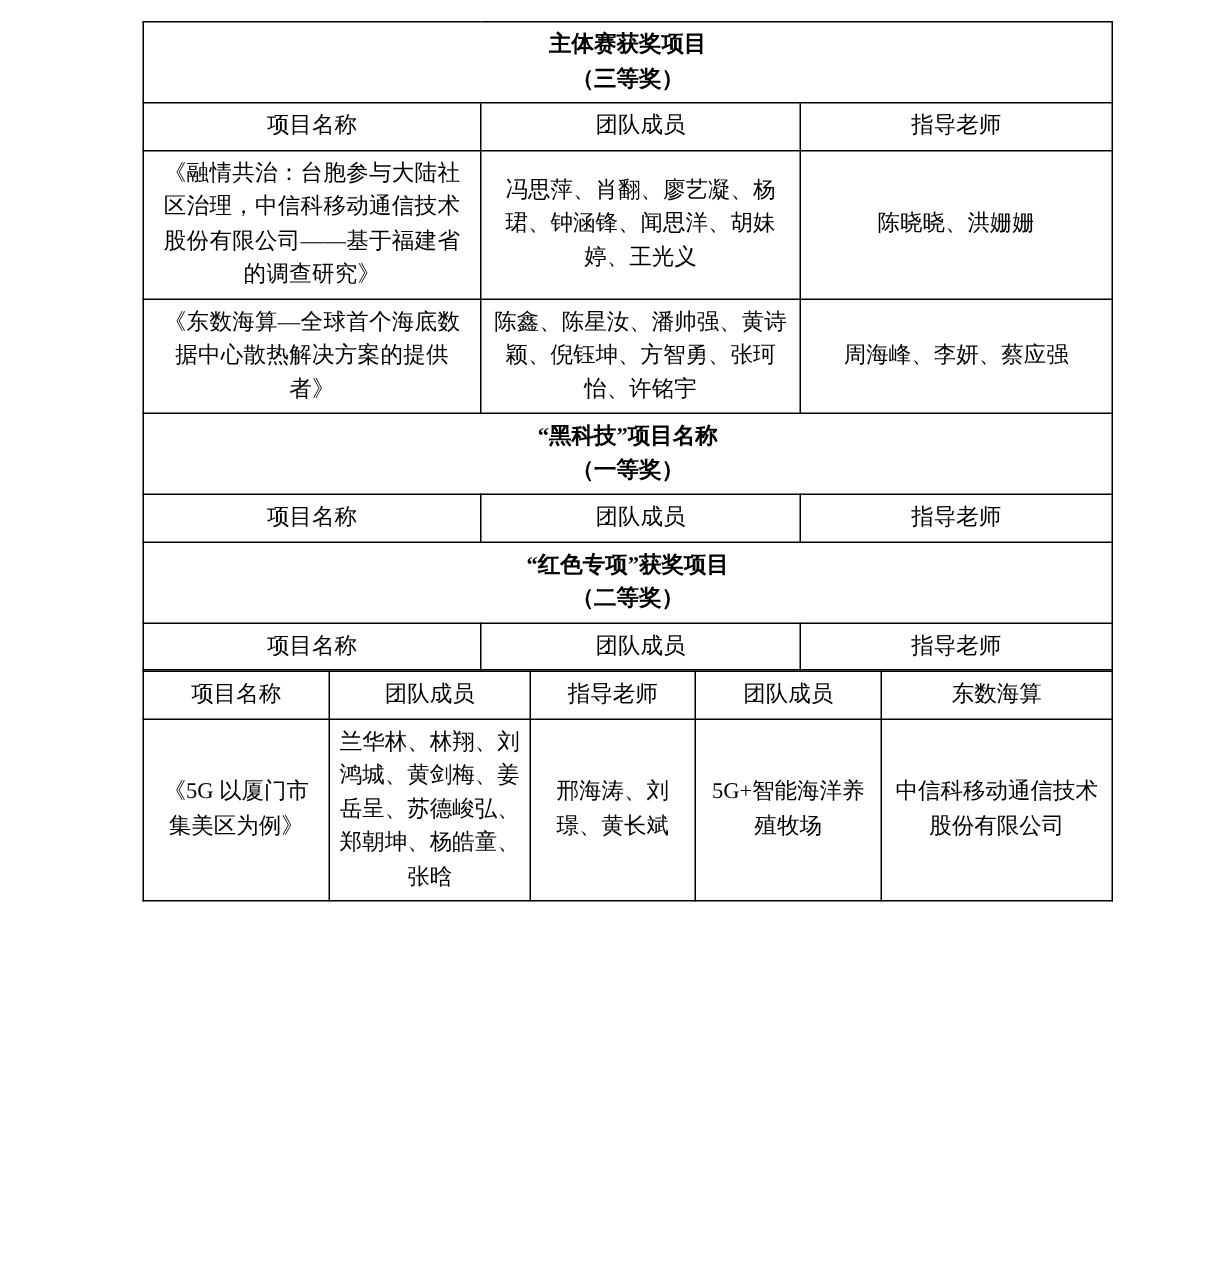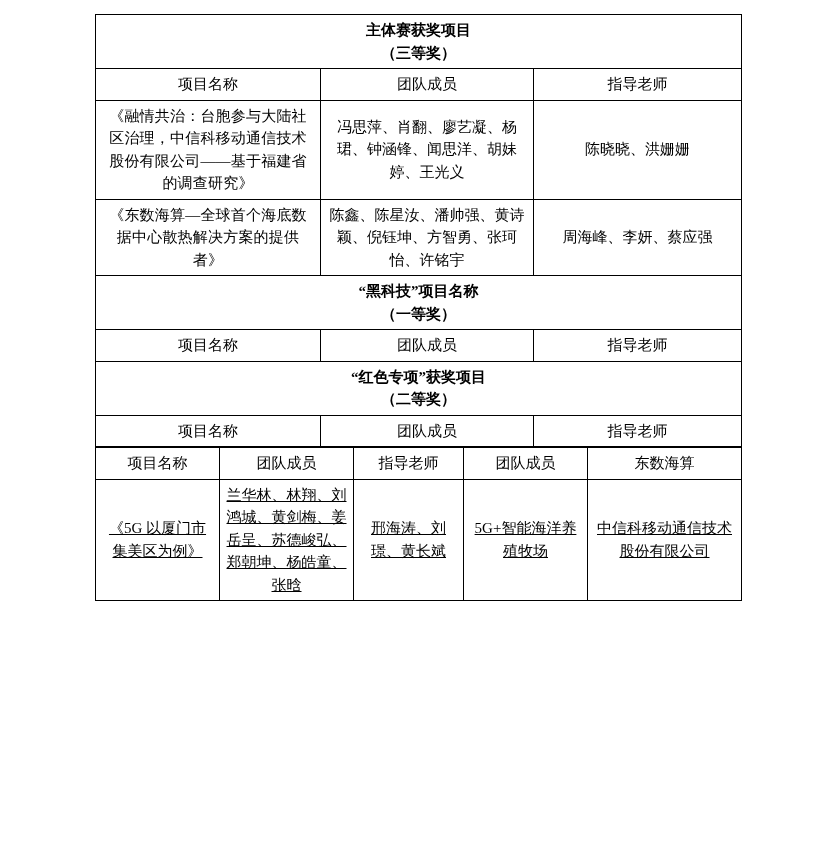--- a/index.html
+++ b/index.html
@@ -57,21 +57,20 @@
     font-size: 14.5px;
     line-height: 1.55;
   }
   td.cell-teachers {
     font-size: 14.5px;
     line-height: 1.55;
   }
   td.cell-small {
     font-size: 14px;
     line-height: 1.5;
-    text-decoration: underline;
   }
 </style>
 </head>
 <body>
 
 <div class="page">
 
   <table class="award-table">
     <colgroup>
       <col style="width:225px">

